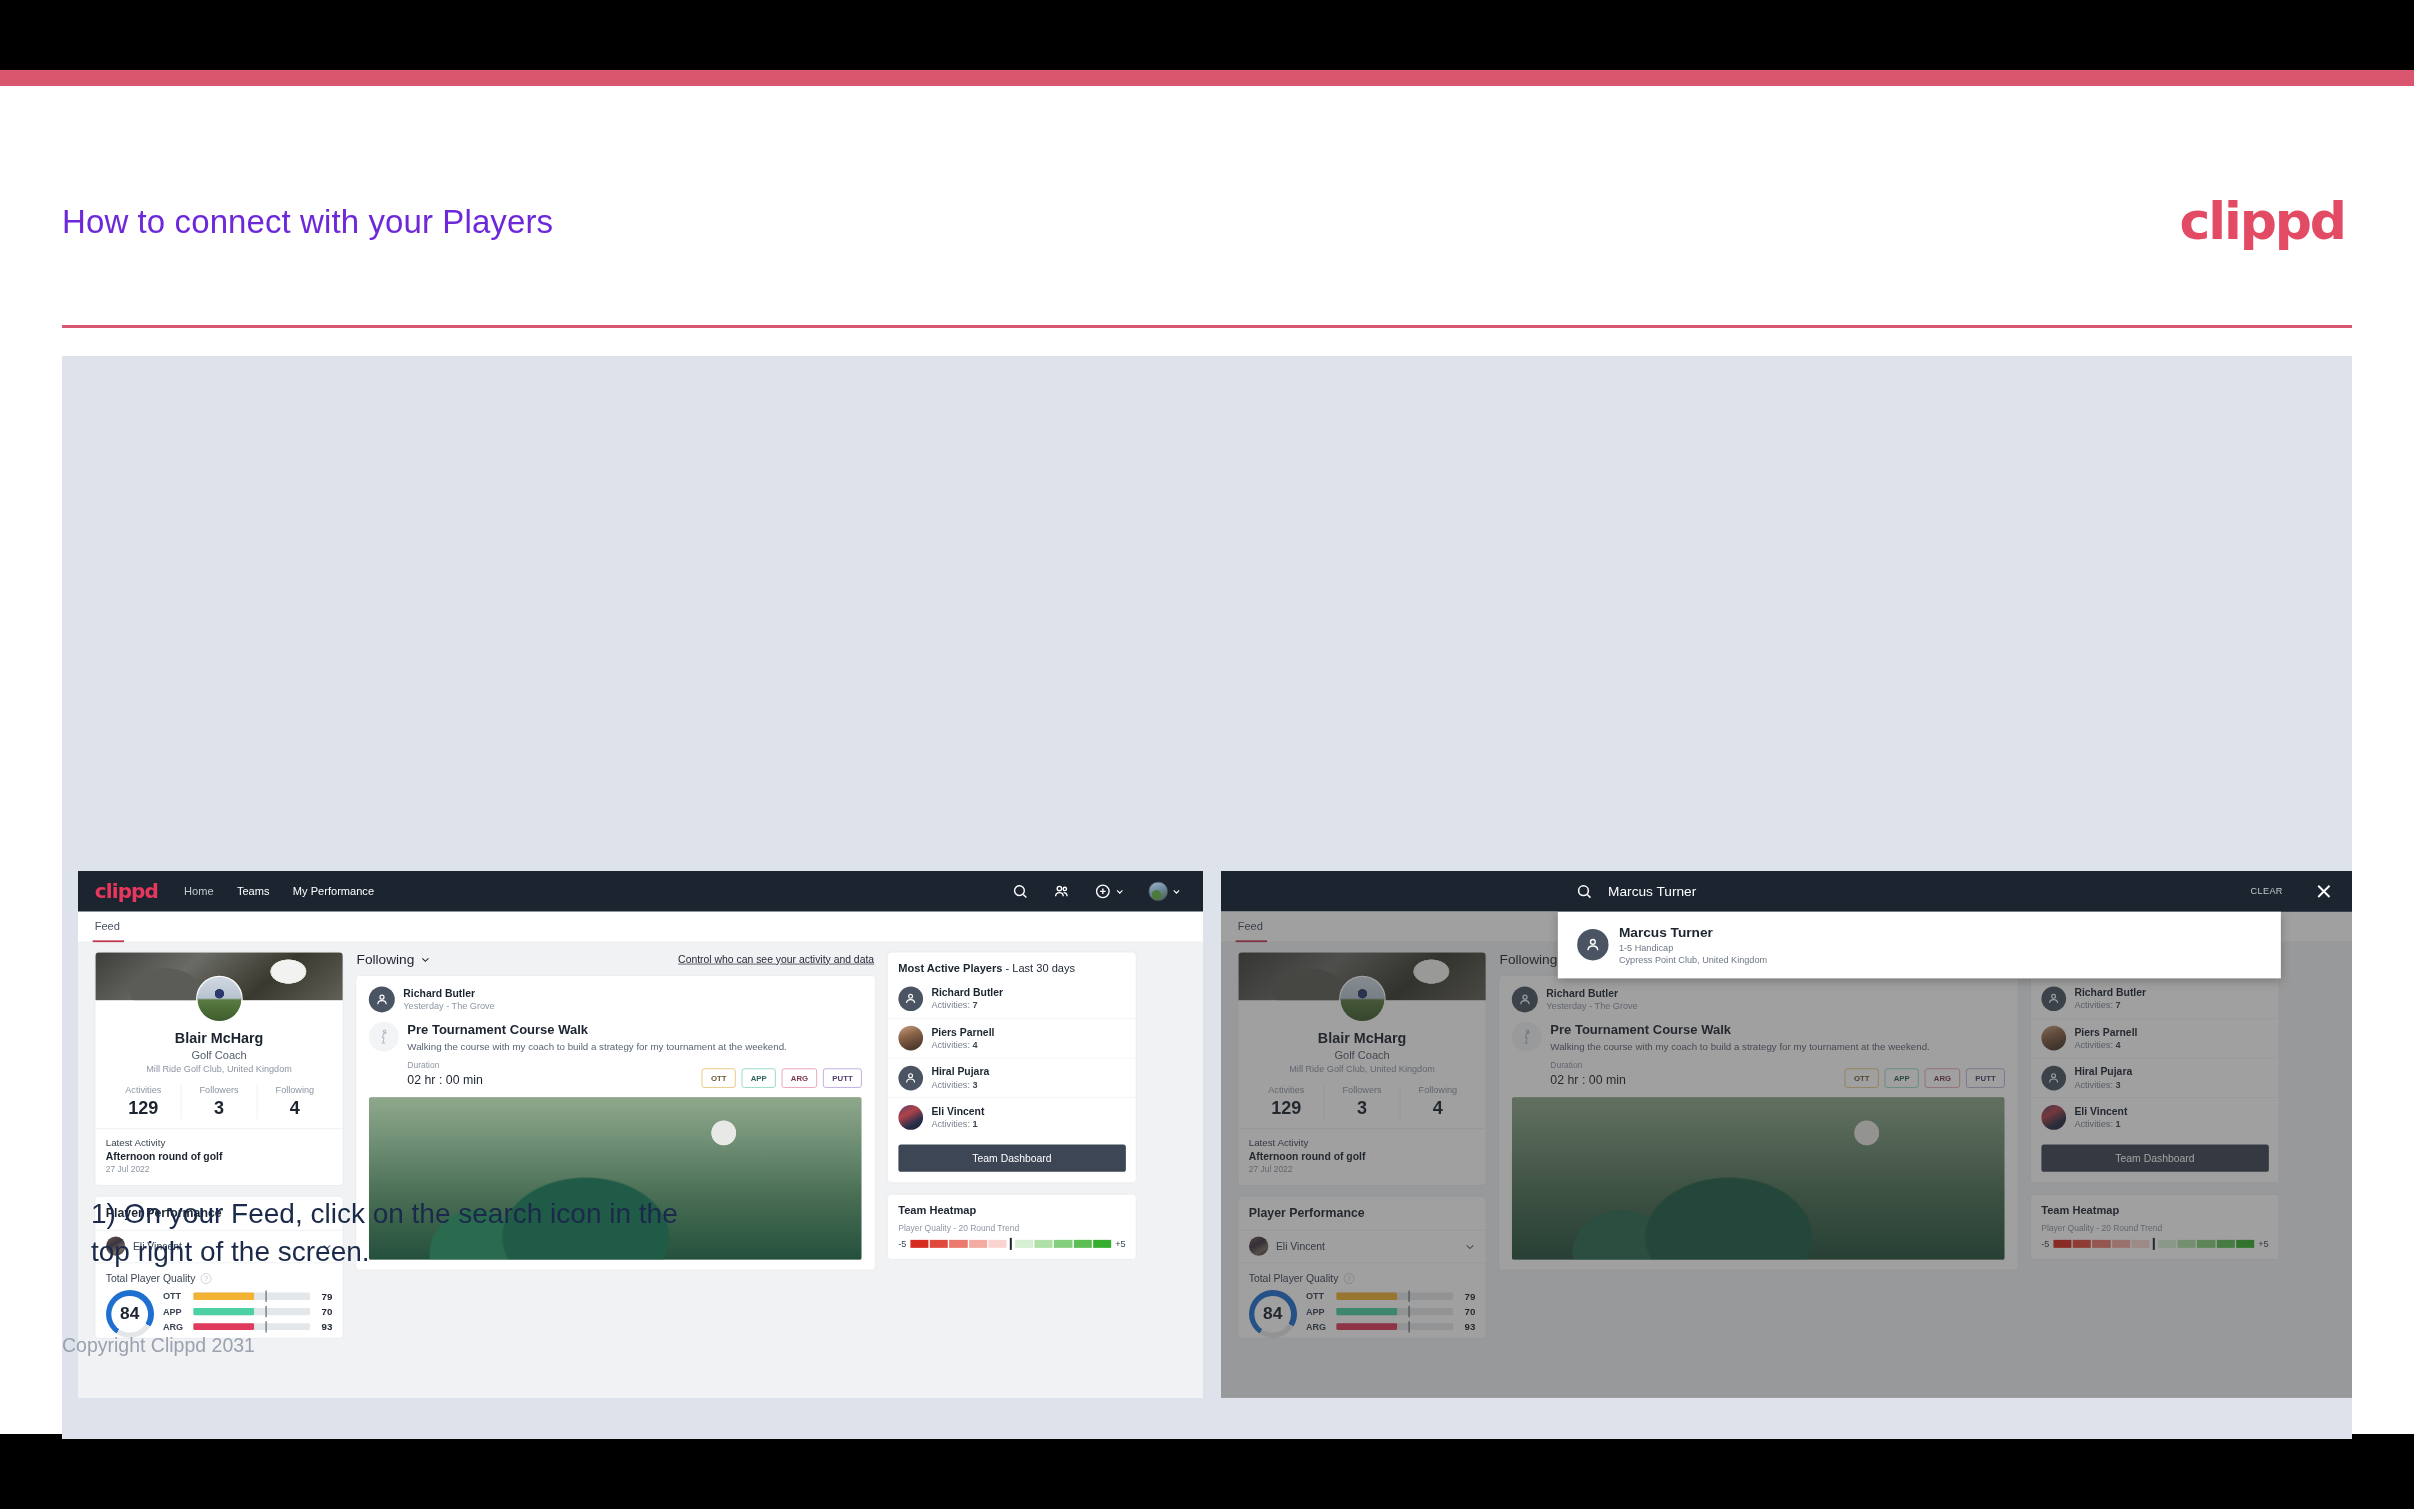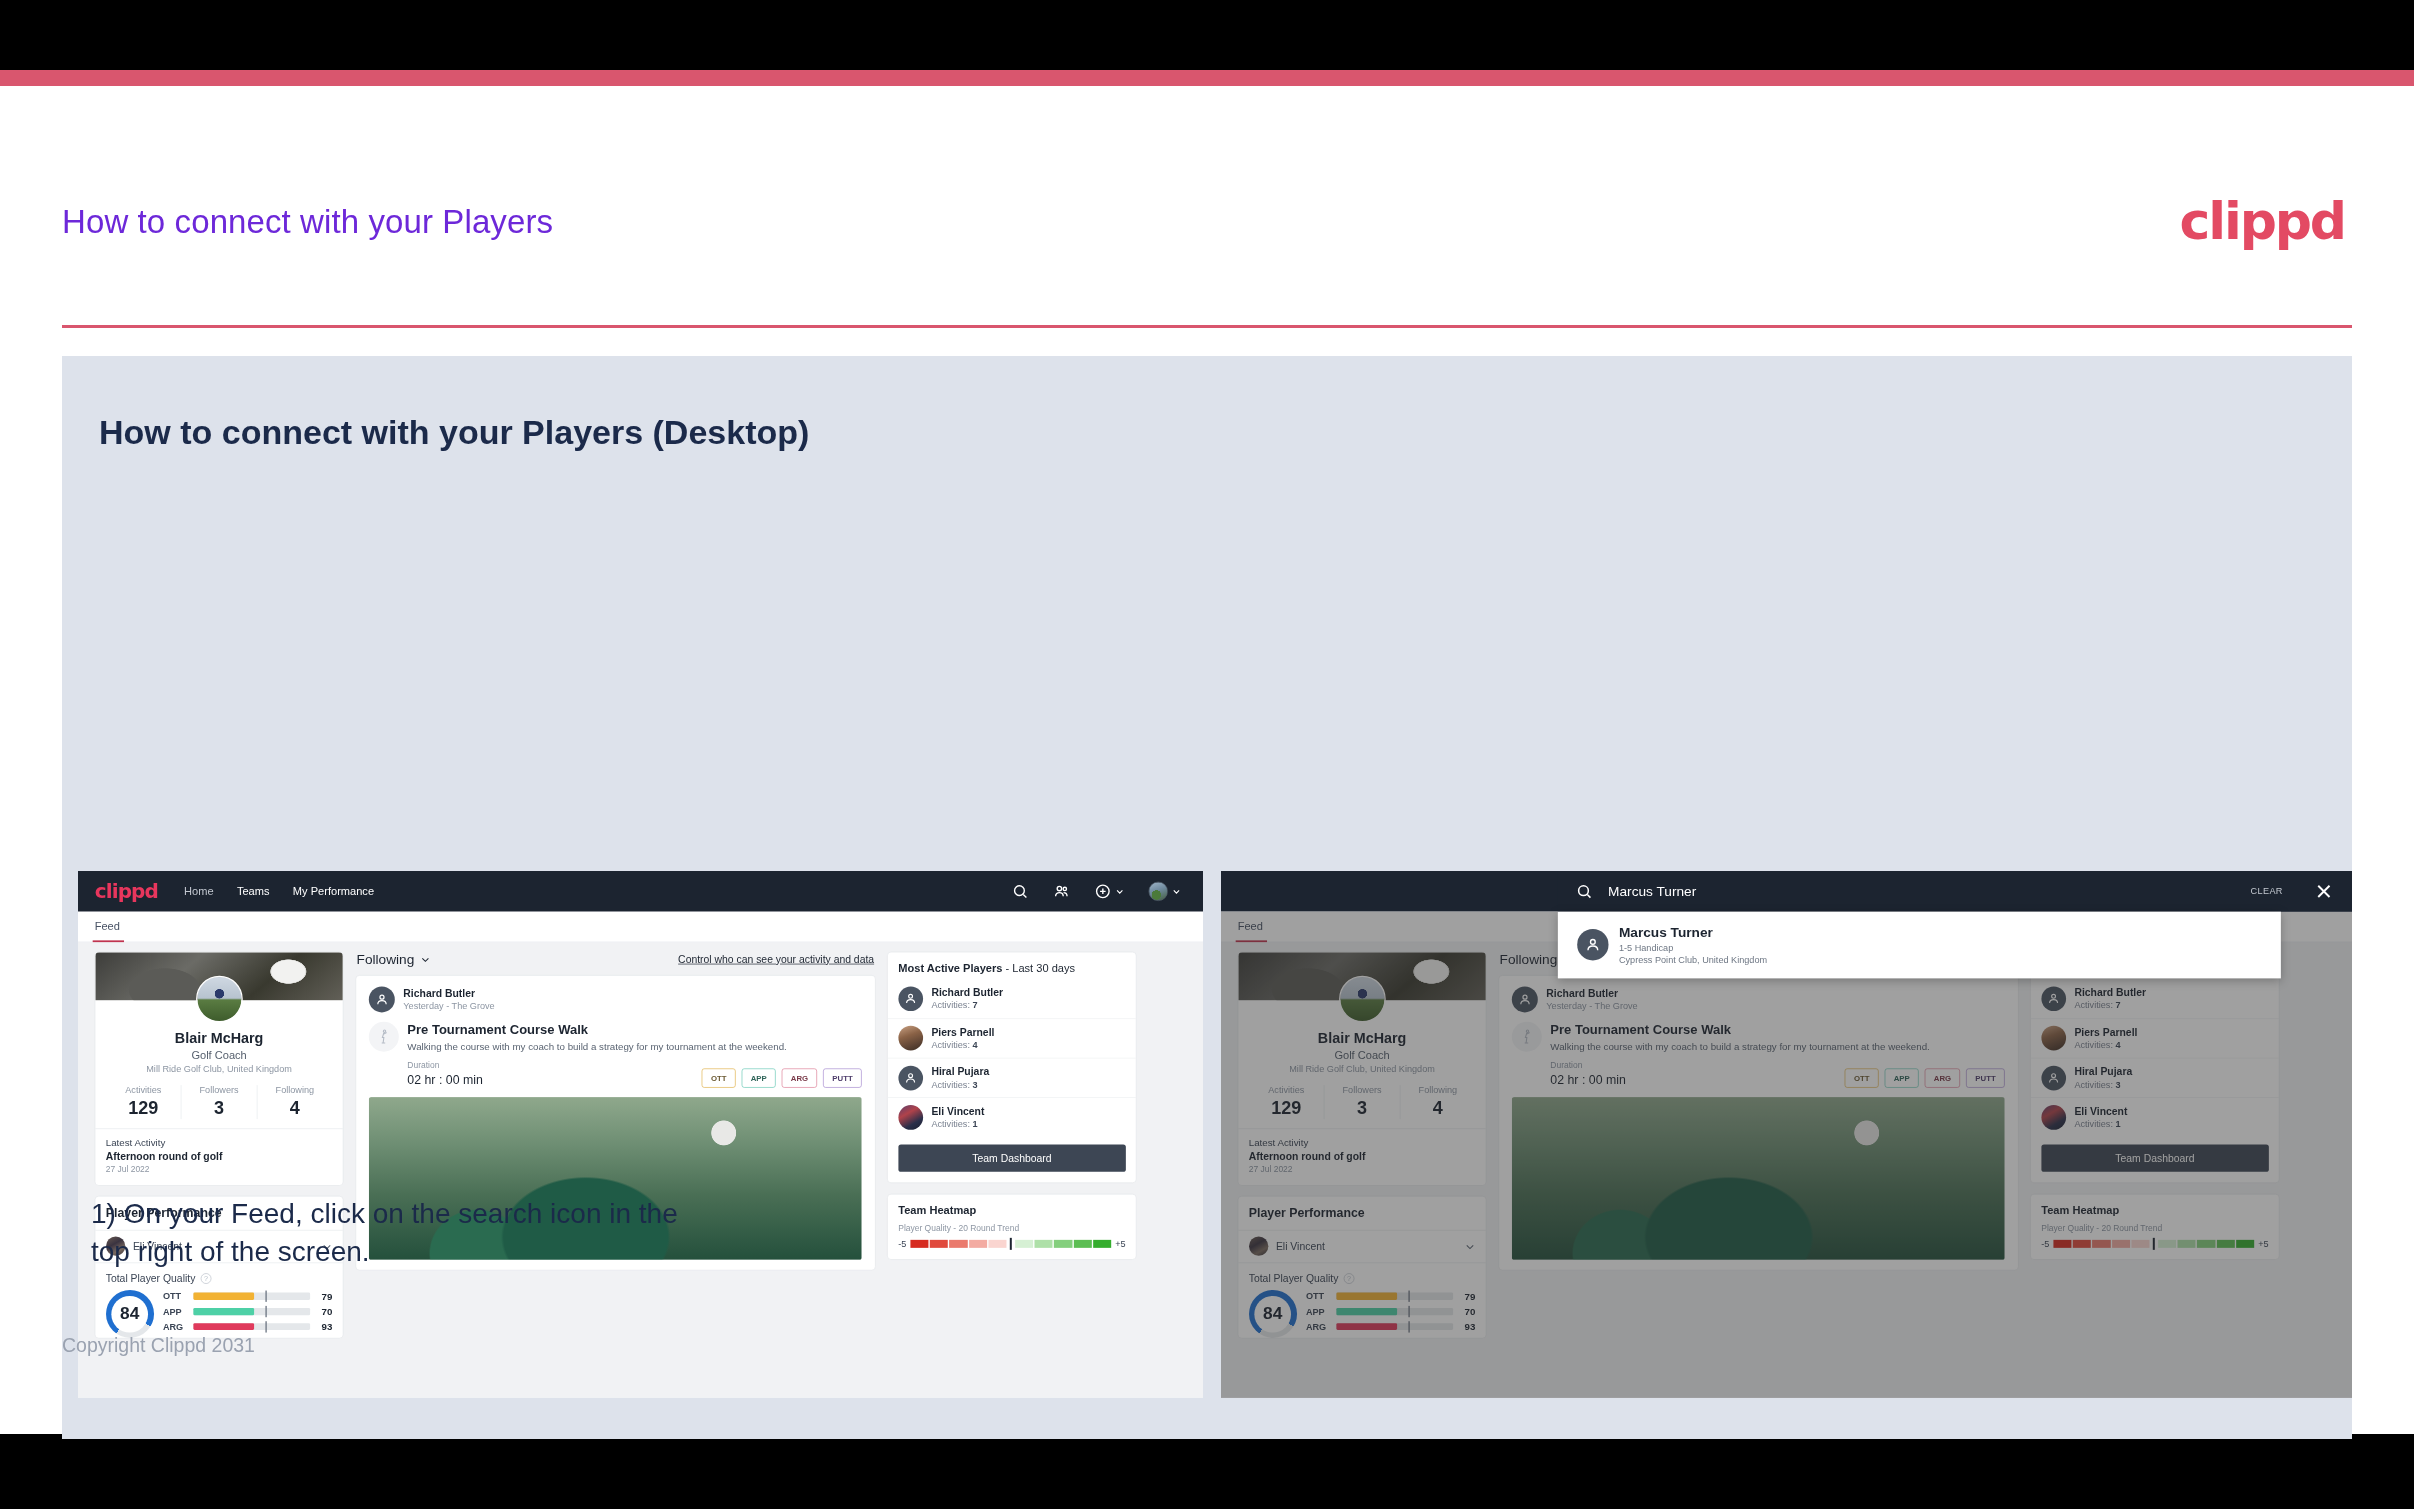--- a/index.html
+++ b/index.html
@@ -266,21 +266,20 @@
 
 <div class="slide">
 
   <div class="slide-header">
     <h1>How to connect with your Players</h1>
   </div>
   <div class="logo">clippd</div>
   <div class="hr-accent"></div>
 
   <div class="panel">
-    <div class="panel-title">How to connect with your Players (Desktop)</div>
 
     <div class="shot shot-a">
       <div class="app app-a">
 
         <div class="navbar">
           <div class="nav-logo">clippd</div>
           <div class="nav-links">
             <div class="nav-link">Home</div>
             <div class="nav-link active">Teams</div>
             <div class="nav-link active">My Performance</div>

